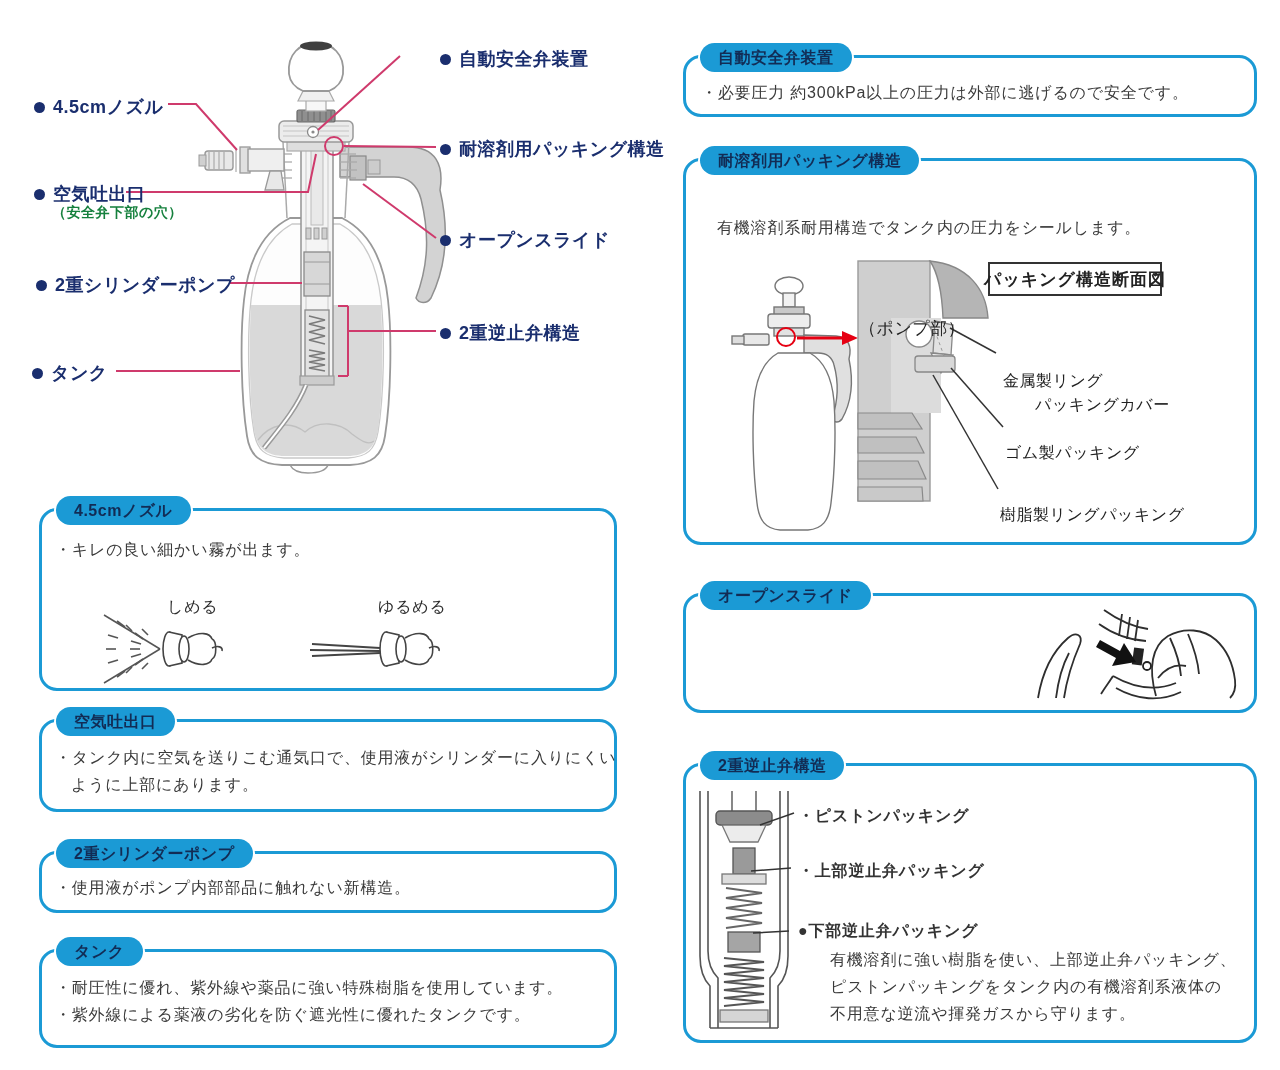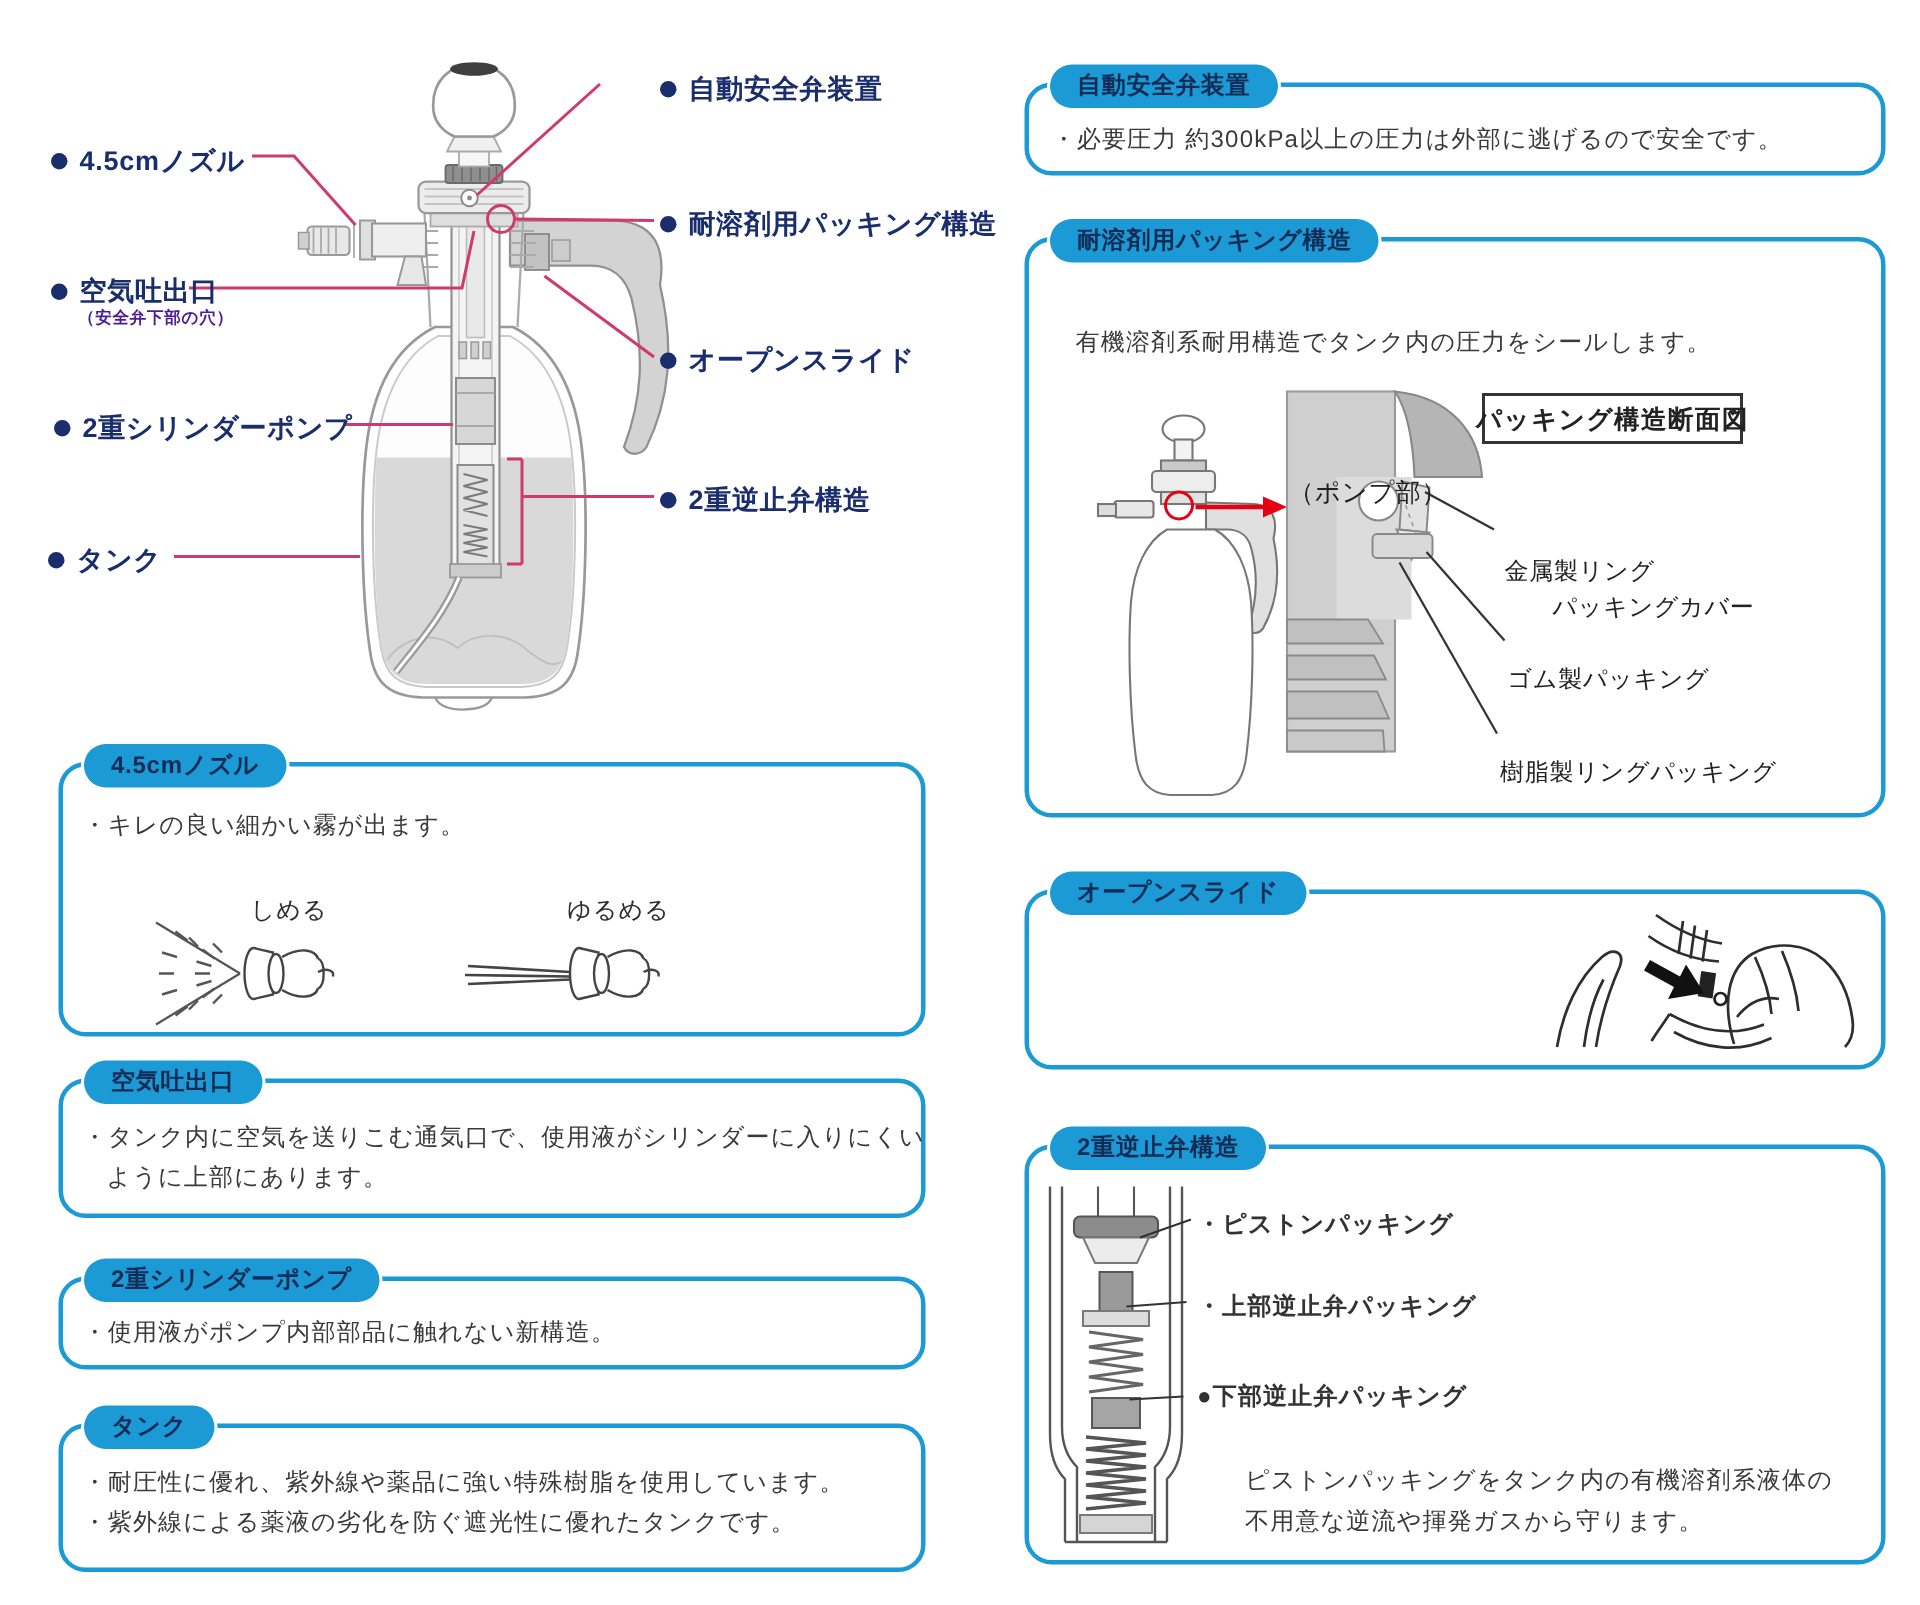--- a/index.html
+++ b/index.html
@@ -16,21 +16,21 @@
   .dlabel {
     position:absolute; display:flex; align-items:center;
     font-size:18px; font-weight:bold; color:#1a2e6e;
     letter-spacing:0.5px; white-space:nowrap;
   }
   .dlabel .bullet {
     width:11px; height:11px; border-radius:50%;
     background:#1a2e6e; display:inline-block; margin-right:8px; flex:0 0 auto;
   }
   .dnote {
-    position:absolute; font-size:11px; font-weight:bold; color:#4c1d95;
+    position:absolute; font-size:14px; font-weight:bold; color:#15803d;
     letter-spacing:0.5px; white-space:nowrap;
   }
 
   
   .fbox {
     position:absolute; border:3px solid #1b9ad5; border-radius:18px;
     background:#fff;
   }
   .fbox .tab {
     position:absolute; top:-15px; left:14px; height:29px; line-height:29px;
@@ -363,17 +363,18 @@
 
       <g stroke="#333" stroke-width="1.5" fill="none">
         <path d="M74,59 L108,47"></path>
         <path d="M65,105 L105,102"></path>
         <path d="M67,167 L103,165"></path>
       </g>
     </svg>
     <div class="bline" style="left:112px;top:40px;font-weight:bold;color:#333">・ピストンパッキング</div>
     <div class="bline" style="left:112px;top:95px;font-weight:bold;color:#333">・上部逆止弁パッキング</div>
     <div class="bline" style="left:112px;top:155px;font-weight:bold;color:#333">●下部逆止弁パッキング</div>
+    <div class="bline" style="left:144px;top:184px">有機溶剤に強い樹脂を使い、上部逆止弁パッキング、</div>
     <div class="bline" style="left:144px;top:238px">不用意な逆流や揮発ガスから守ります。</div>
     <div class="bline" style="left:144px;top:211px">ピストンパッキングをタンク内の有機溶剤系液体の</div>
   </section>
 
 </div>
 
 </body></html>

